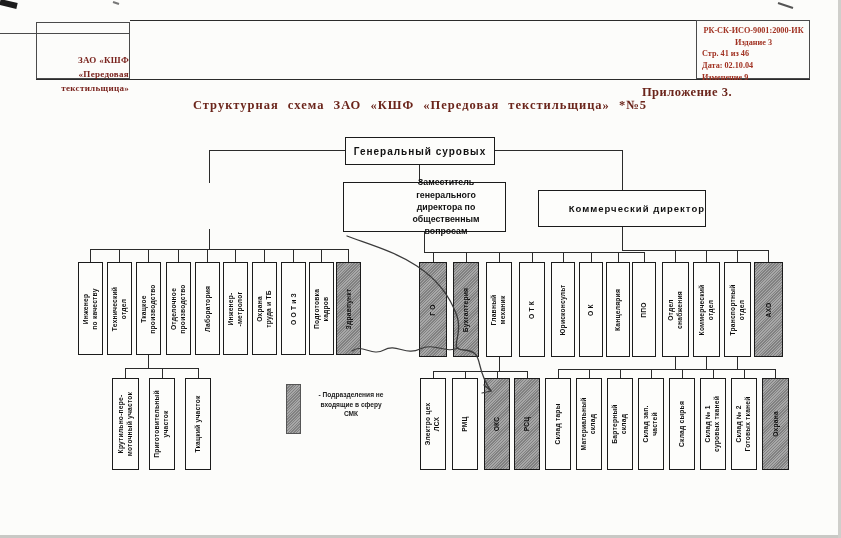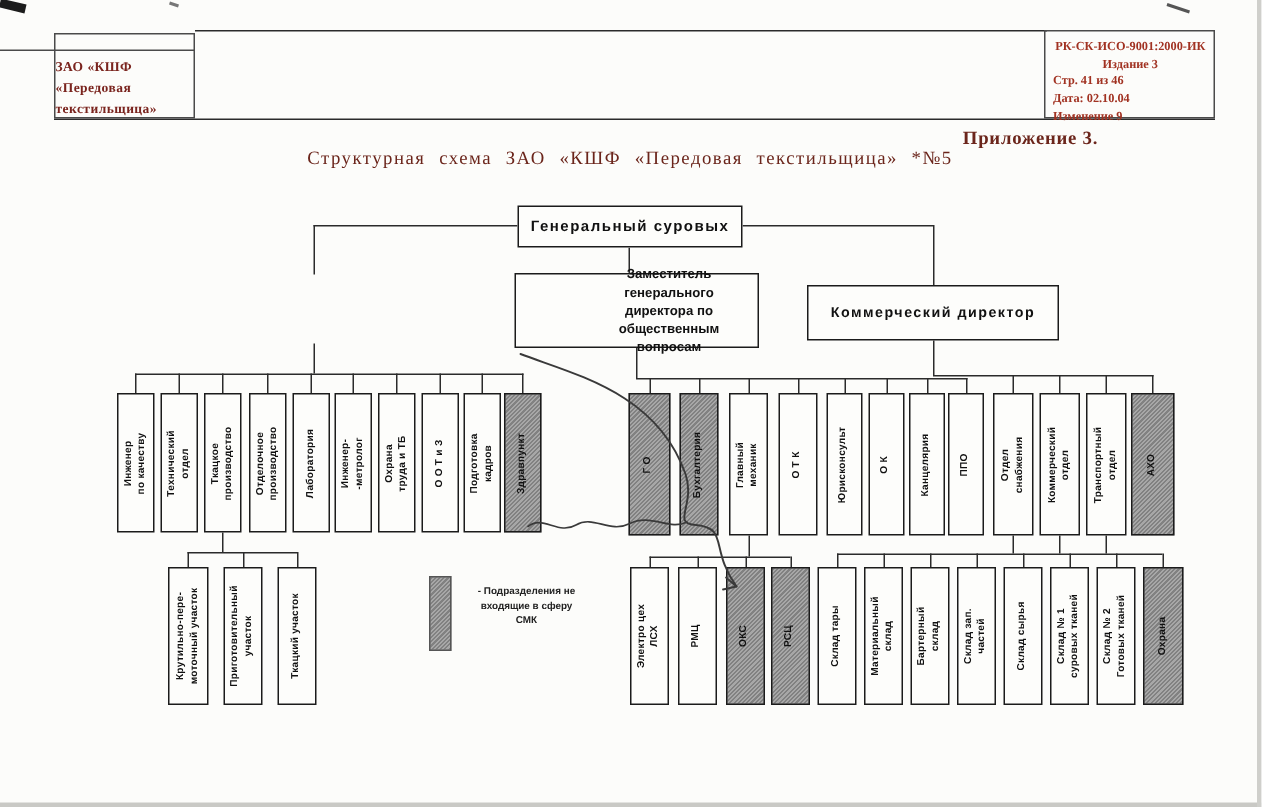--- a/index.html
+++ b/index.html
@@ -10,39 +10,39 @@
     font-family:"Liberation Sans", sans-serif;
   }
   
   .edge-bottom { position:absolute; left:0; bottom:0; width:841px; height:3px; background:#c9c9c5; }
   .edge-right  { position:absolute; right:0; top:0; width:3px; height:538px; background:#cfcfcb; }
 
   
   .hdr-cell { position:absolute; border:1.2px solid #4a4a4a; background:transparent; }
   .hdr-org {
     font-family:"Liberation Serif", serif; font-weight:bold; font-size:9px;
-    line-height:1.55; text-align:left; color:#7a241e; padding-top:1px;
+    line-height:1.55; text-align:right; color:#7a241e; padding-top:17px;
     white-space:pre-line; letter-spacing:.3px;
   }
   .hdr-title {
     position:absolute; left:150px; top:40px; width:526px; text-align:center;
     font-family:"Liberation Serif", serif; font-weight:bold; font-size:13.5px;
     letter-spacing:2.5px; word-spacing:6px; color:#7a241e;
   }
   .hdr-doc { font-family:"Liberation Serif", serif; font-weight:bold; font-size:8.2px;
     color:#a13222; line-height:1.42; padding:4px 4px 0 5px; }
   .hdr-doc .c { text-align:center; }
   .annex {
     position:absolute; left:628px; top:85px; width:118px; text-align:center;
     font-family:"Liberation Serif", serif; font-weight:bold; font-size:12.5px;
     letter-spacing:.5px; color:#6b251b;
   }
   .chart-title {
     position:absolute; left:140px; top:98px; width:560px; text-align:center;
-    font-family:"Liberation Serif", serif; font-weight:normal; font-size:12.5px;
+    font-family:"Liberation Serif", serif; font-weight:bold; font-size:12.5px;
     letter-spacing:1px; word-spacing:5px; color:#6b251b;
   }
 
   
   .hl, .vl { position:absolute; background:#2b2b2b; }
   .hl { height:1.3px; }
   .vl { width:1.3px; }
 
   
   .box {
@@ -119,21 +119,21 @@
     <div class="t1" style="font-size:10px;">Генеральный  суровых</div>
   </div>
 
 
   <div class="box" style="left:343px; top:182px; width:163px; height:50px;">
     <div class="t3">Заместитель генерального
 директора по общественным
 вопросам</div>
   </div>
 
-  <div class="box" style="left:538px; top:190px; width:168px; height:37px;">
+  <div class="box" style="left:538px; top:190px; width:168px; height:37px;align-items:flex-end;">
     <div class="t1">Коммерческий  директор</div>
   </div>
 
   <div class="vl" style="left:209px; top:229px; height:20px;"></div>
   <div class="hl" style="left:90px; top:249px; width:259px;"></div>
   <div class="vl" style="left:90px;  top:249px; height:13px;"></div>
   <div class="vl" style="left:119px; top:249px; height:13px;"></div>
   <div class="vl" style="left:148px; top:249px; height:13px;"></div>
   <div class="vl" style="left:178px; top:249px; height:13px;"></div>
   <div class="vl" style="left:207px; top:249px; height:13px;"></div>

